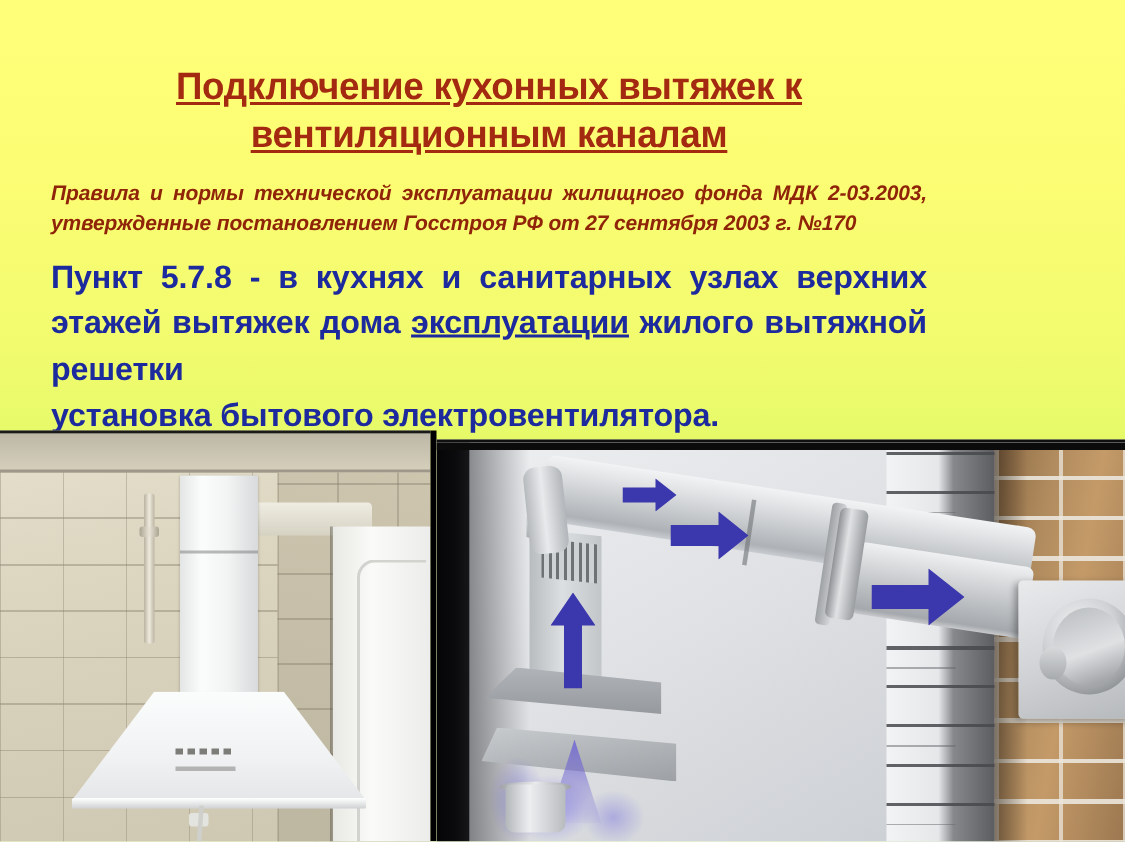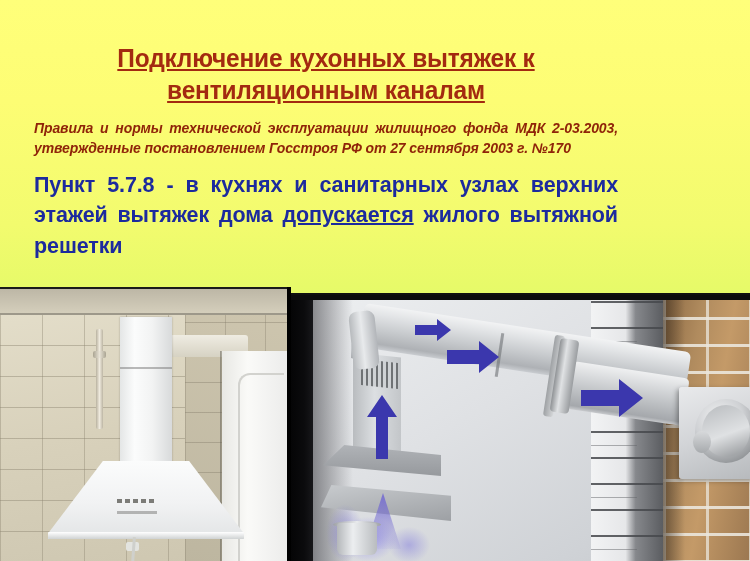--- a/index.html
+++ b/index.html
@@ -494,21 +494,22 @@
 
 <div class="slide">
 
   <div class="text-area">
 
     <h1 class="slide-title">Подключение кухонных вытяжек к вентиляционным каналам</h1>
 
     <p class="para para-red">Правила и нормы технической эксплуатации жилищного фонда МДК 2-03.2003, утвержденные постановлением Госстроя РФ от 27 сентября 2003 г. №170</p>
 
     <p class="para para-blue">
-      <span>Пункт 5.7.8 - в кухнях и санитарных узлах верхних этажей вытяжек дома </span><u>допускается</u><span> жилого вытяжной решетки</span>
+      <span>Пункт 5.7.8 - в кухнях и санитарных узлах верхних этажей вытяжек дома </span><u>эксплуатации</u><span> жилого вытяжной решетки</span>
+      <span class="lastline">установка бытового электровентилятора.</span>
     </p>
   </div>
 
   <div class="photo-strip">
 
     <div class="photo photo-left">
       <div class="ceil"></div>
       <div class="ceil-edge"></div>
 
       <div class="tilewall"></div>

